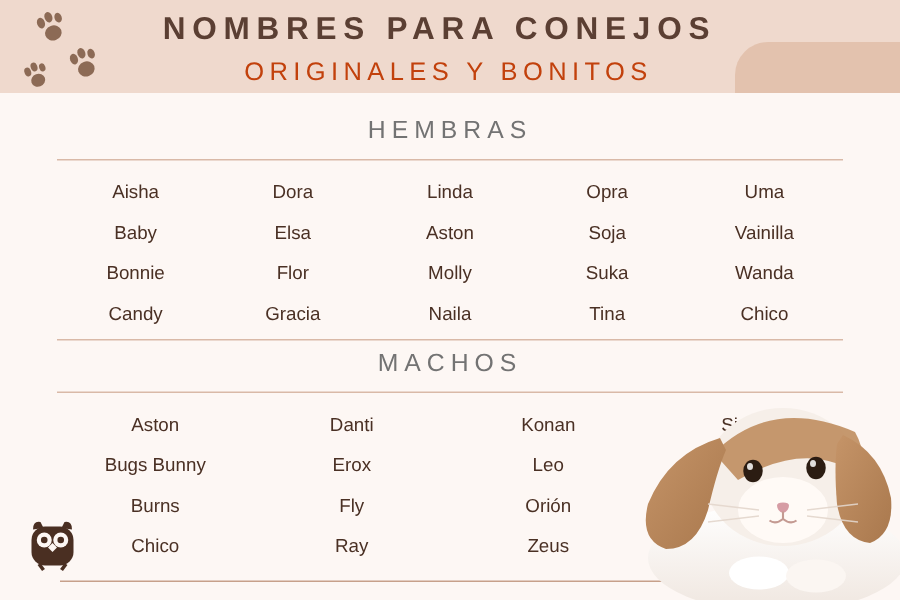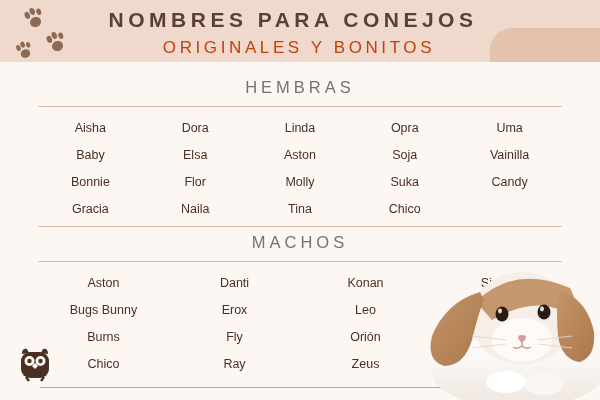--- a/index.html
+++ b/index.html
@@ -178,20 +178,21 @@
         <div class="cell">Uma</div>
         <div class="cell">Baby</div>
         <div class="cell">Elsa</div>
         <div class="cell">Aston</div>
         <div class="cell">Soja</div>
         <div class="cell">Vainilla</div>
         <div class="cell">Bonnie</div>
         <div class="cell">Flor</div>
         <div class="cell">Molly</div>
         <div class="cell">Suka</div>
+        <div class="cell">Wanda</div>
         <div class="cell">Candy</div>
         <div class="cell">Gracia</div>
         <div class="cell">Naila</div>
         <div class="cell">Tina</div>
         <div class="cell">Chico</div>
       </div>
       <div class="rule"></div>
     </div>
 
     <div class="section machos">

